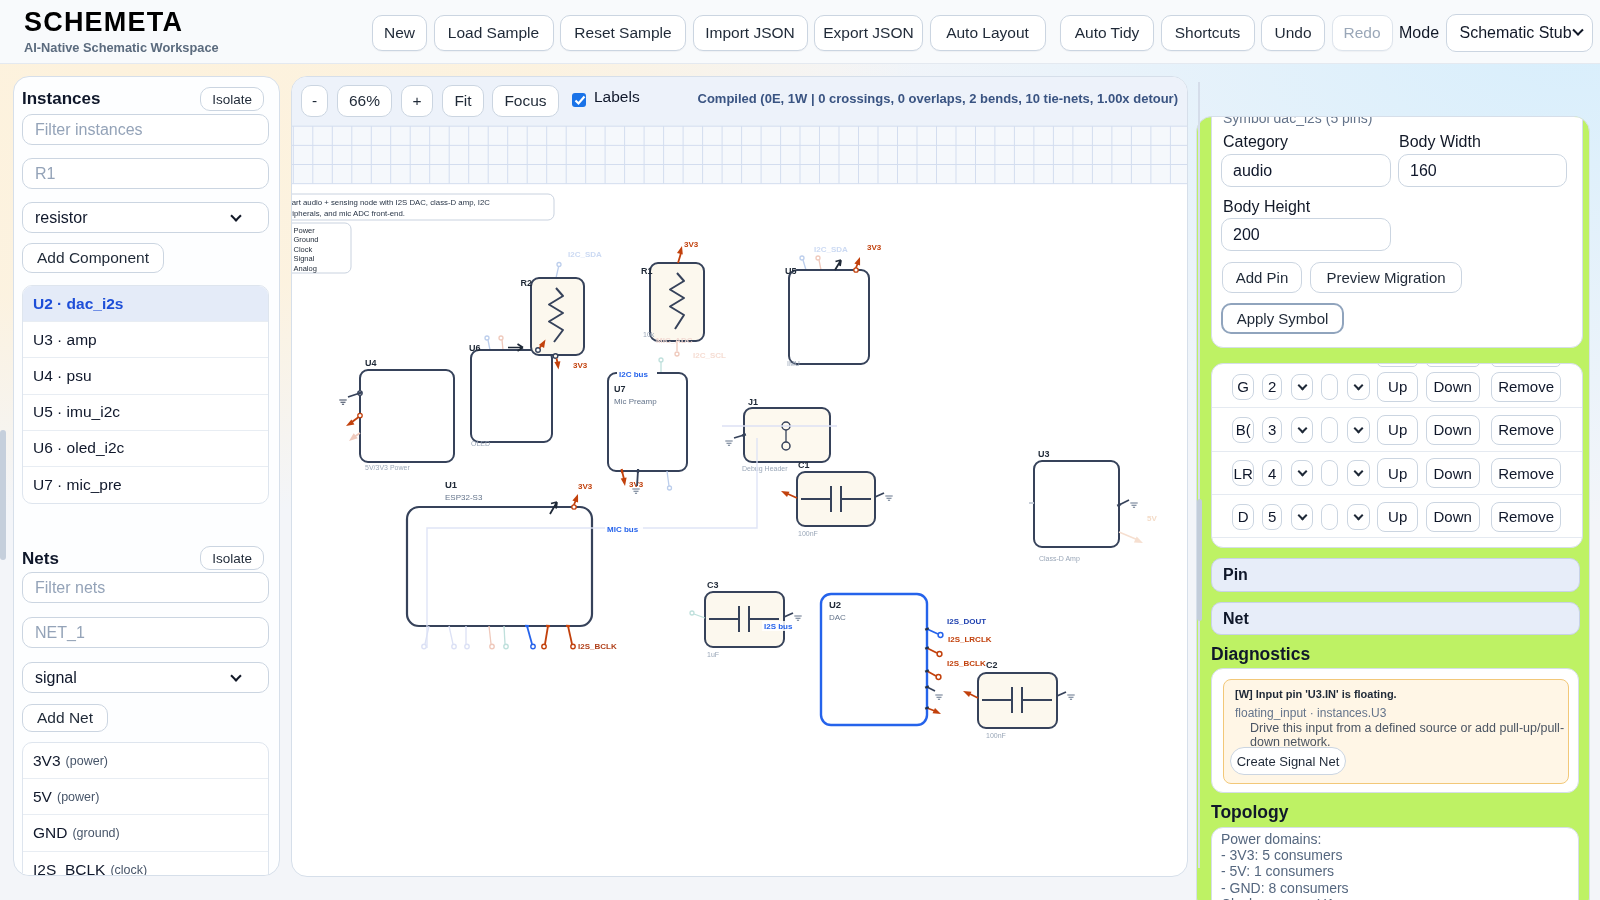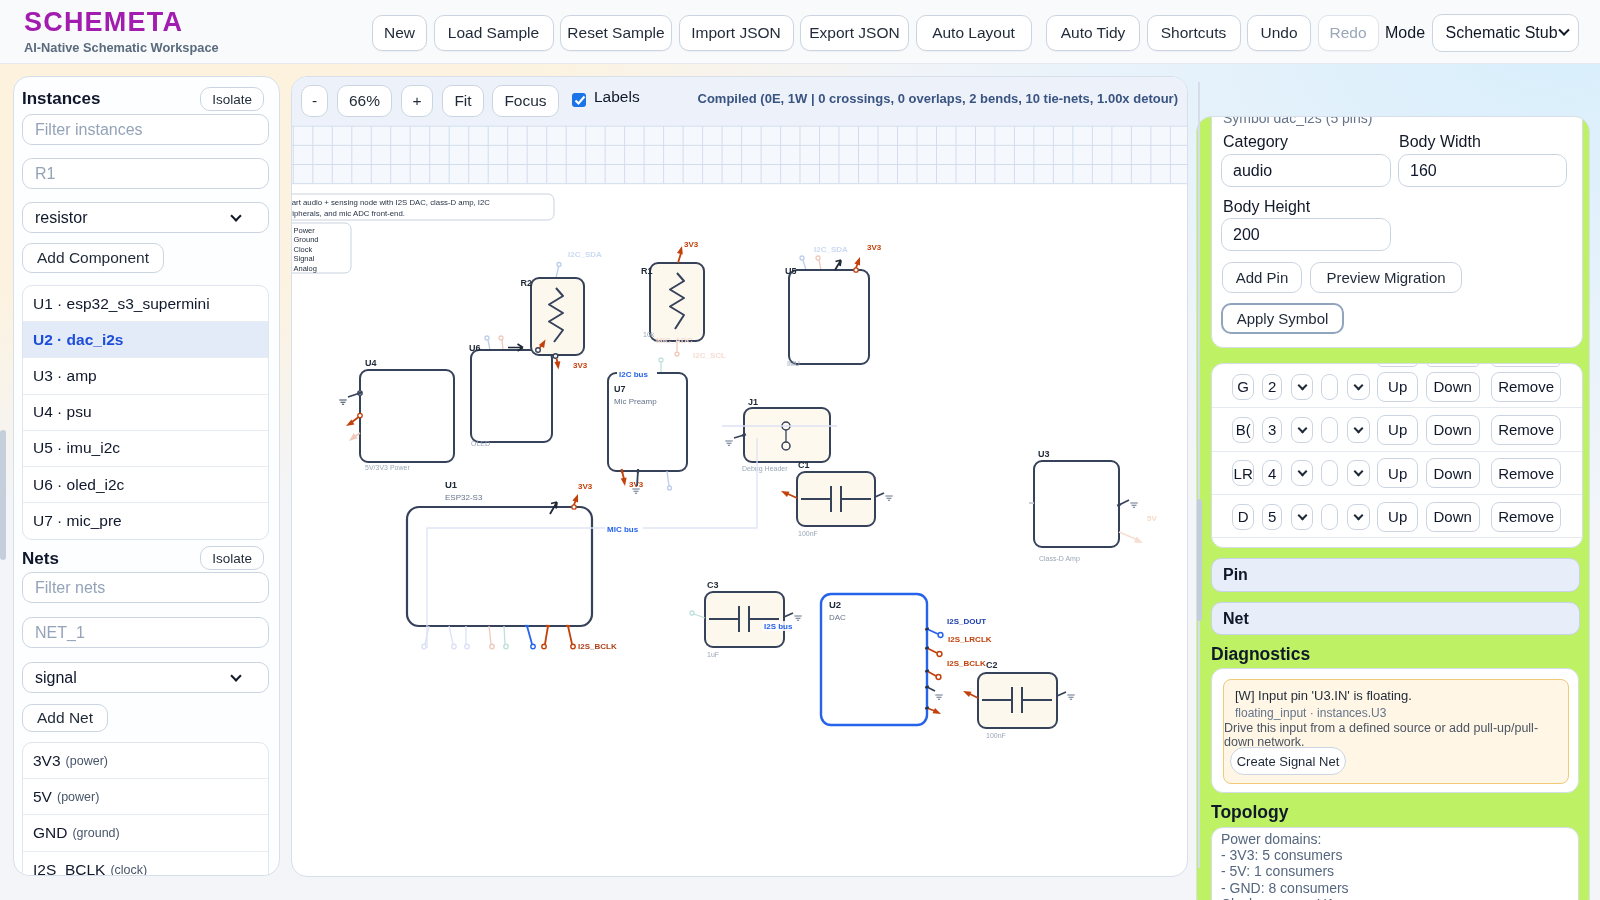--- a/index.html
+++ b/index.html
@@ -1,19 +1,19 @@
 <!DOCTYPE html>
 <html><head><meta charset="utf-8">
 <style>
 *{margin:0;padding:0;box-sizing:border-box;font-family:"Liberation Sans",sans-serif;}
 html,body{width:1600px;height:900px;overflow:hidden;}
 body{background:radial-gradient(ellipse 1100px 640px at 120px 60px,rgba(253,242,221,1) 0%,rgba(253,242,221,.9) 38%,rgba(253,242,221,0) 72%),radial-gradient(ellipse 1050px 720px at 1570px 20px,rgba(215,238,252,1) 0%,rgba(215,238,252,0) 70%),#f3f5f9;position:relative;}
 #header{position:absolute;left:0;top:0;width:1600px;height:64px;background:#f8fafc;border-bottom:1px solid #e4e9f0;}
 .logo{position:absolute;left:24px;top:7px;}
-.logo h1{font-size:27px;font-weight:800;letter-spacing:1.2px;color:#a21caf;line-height:30px;}
+.logo h1{font-size:27px;font-weight:800;letter-spacing:1.2px;color:#000000;line-height:30px;}
 .logo div{font-size:12.8px;font-weight:700;color:#5b6b7e;margin-top:3px;}
 .hbtns{position:absolute;left:372px;top:14px;display:flex;gap:6.5px;align-items:center;}
 .btn{height:36px;display:flex;align-items:center;justify-content:center;padding:0;background:#fff;border:1px solid #cbd5e1;border-radius:10px;font-size:15.5px;color:#1f2937;white-space:nowrap;box-shadow:0 1px 1px rgba(15,23,42,.04);}
 .btn.dis{color:#9aa7b8;border-color:#dde4ec;}
 .modelab{font-size:16px;color:#111827;font-weight:400;}
 .hsel{height:38px;width:147px;display:flex;align-items:center;justify-content:space-between;padding:0 10px 0 13px;background:#fff;border:1px solid #cbd5e1;border-radius:10px;font-size:16px;color:#111827;}
 .chev{width:8px;height:8px;border-right:2px solid #111827;border-bottom:2px solid #111827;transform:rotate(45deg) translate(-2px,-2px);}
 .panel{position:absolute;background:#fdfeff;border:1px solid #d6dfea;border-radius:16px;overflow:hidden;}
 #left{left:13px;top:76px;width:267px;height:800px;}
 #mid{left:291px;top:76px;width:897px;height:801px;background:#fff;}
@@ -54,21 +54,21 @@
 </style></head>
 <body>
 <div id="header">
   <div class="logo">
       <h1>SCHEMETA</h1>
       <div>AI-Native Schematic Workspace</div>
     </div>
   <div class="hbtns">
     <div class="btn" style="width:55px;">New</div>
       <div class="btn" style="width:120px;">Load Sample</div>
-      <div class="btn" style="width:112px;">Reset Sample</div>
+      <div class="btn" style="width:126px;">Reset Sample</div>
     <div class="btn" style="width:115px;">Import JSON</div>
       <div class="btn" style="width:109px;">Export JSON</div>
       <div class="btn" style="width:116px;">Auto Layout</div>
     <div class="btn" style="width:94px;margin-left:8px;">Auto Tidy</div>
       <div class="btn" style="width:94px;">Shortcuts</div>
       <div class="btn" style="width:64px;">Undo</div>
     <div class="btn dis" style="width:61px;">Redo</div>
       <div class="modelab">Mode</div>
     <div class="hsel">
         <span>Schematic Stub</span>
@@ -85,21 +85,20 @@
     </div>
   <div class="inp" style="top:81px;">
       <span class="ph">R1</span>
     </div>
   <div class="inp sel" style="top:125px;">
       <span>resistor</span>
       <div class="chev" style="transform:rotate(45deg);margin-top:-4px;"></div>
     </div>
   <div class="sbtn" style="top:166px;">Add Component</div>
   <div class="listcard" style="top:208px;">
-    <div class="lrow">U1 · esp32_s3_supermini</div>
     <div class="lrow selr">U2 · dac_i2s</div>
     <div class="lrow">U3 · amp</div>
     <div class="lrow">U4 · psu</div>
     <div class="lrow">U5 · imu_i2c</div>
     <div class="lrow">U6 · oled_i2c</div>
     <div class="lrow">U7 · mic_pre</div>
   </div>
   <div class="sechead" style="top:472px;">Nets</div>
   <div class="isolate" style="top:469px;">Isolate</div>
   <div class="inp" style="top:495px;">
@@ -400,23 +399,23 @@
         <div class="pe" style="left:165.3px;width:40.8px;top:6.6px;height:30px;">Up</div>
         <div class="pe" style="left:213.5px;width:54.3px;top:6.6px;height:30px;">Down</div>
         <div class="pe" style="left:278.9px;width:70.4px;top:6.6px;height:30px;">Remove</div>
       </div>
   </div>
   <div class="secbar" style="top:485px;height:33px;">Net</div>
   <div class="secbar" style="top:441px;">Pin</div>
   <div class="rhead" style="top:527px;">Diagnostics</div>
   <div class="rcard" style="left:14px;top:551px;width:368px;height:125px;">
     <div style="position:absolute;left:11px;top:10px;width:346px;height:105px;border:1px solid #f2c879;background:#fff6e6;border-radius:8px;">
-      <div style="position:absolute;left:11px;top:8px;font-size:13px;font-weight:400;color:#1f2937;">[W] Input pin 'U3.IN' is floating.</div>
+      <div style="position:absolute;left:11px;top:8px;font-size:11px;font-weight:700;color:#1f2937;">[W] Input pin 'U3.IN' is floating.</div>
       <div style="position:absolute;left:11px;top:26px;font-size:12px;color:#64748b;">floating_input · instances.U3</div>
-      <div style="position:absolute;left:0;top:41px;font-size:12.5px;color:#4b5563;line-height:14px;white-space:nowrap;">Drive this input from a defined source or add pull-up/pull-<br>down network.</div>
+      <div style="position:absolute;left:26px;top:41px;font-size:12.5px;color:#4b5563;line-height:14px;white-space:nowrap;">Drive this input from a defined source or add pull-up/pull-<br>down network.</div>
       <div style="position:absolute;left:6px;top:67px;width:116px;height:28px;background:#fff;border:1px solid #cbd5e1;border-radius:14px;display:flex;align-items:center;justify-content:center;font-size:13px;color:#1f2937;">Create Signal Net</div>
     </div>
   </div>
   <div class="rhead" style="top:685px;">Topology</div>
   <div class="rcard" style="left:14px;top:710px;width:368px;height:165px;">
     <div class="ttext" style="position:absolute;left:9px;top:3px;">Power domains:<br>- 3V3: 5 consumers<br>- 5V: 1 consumers<br>- GND: 8 consumers<br>Clock sources: U1<br>Clock sinks: U2</div>
   </div>
 </div>
 <div id="lscroll"></div>
 <div id="rscrolltrack"></div>

